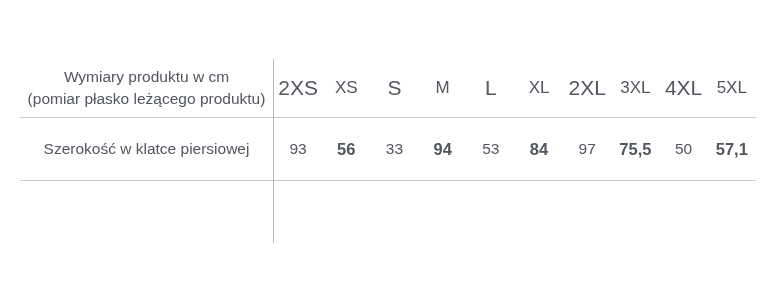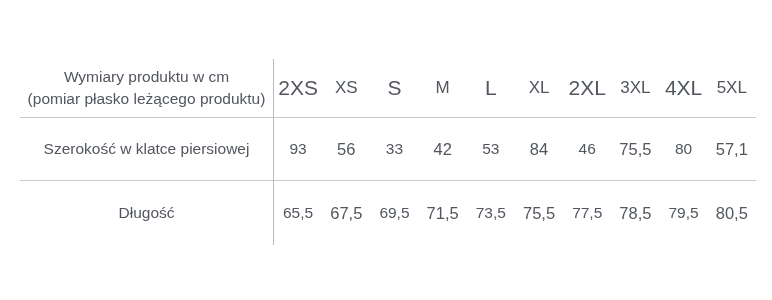--- a/index.html
+++ b/index.html
@@ -89,20 +89,21 @@
 
   tr.row-head td.size-cell {
     font-size: 21px;
   }
   tr.row-head td.shaded {
     font-size: 17px;
   }
   tr.row-chest td.shaded,
   tr.row-length td.shaded {
     font-size: 16.5px;
+    font-weight: bold;
   }
 
   
   .v-divider {
     position: absolute;
     left: 273px;
     top: 59px;
     width: 1px;
     height: 184px;
     background: #b9babd;
@@ -131,41 +132,28 @@
         <td class="size-cell shaded">3XL</td>
         <td class="size-cell">4XL</td>
         <td class="size-cell shaded">5XL</td>
       </tr>
 
       <tr class="row-chest">
         <td class="label-cell">Szerokość w klatce piersiowej</td>
         <td class="size-cell">93</td>
         <td class="size-cell shaded">56</td>
         <td class="size-cell">33</td>
-        <td class="size-cell shaded">42</td>
+        <td class="size-cell shaded">94</td>
         <td class="size-cell">53</td>
         <td class="size-cell shaded">84</td>
-        <td class="size-cell">46</td>
+        <td class="size-cell">97</td>
         <td class="size-cell shaded">75,5</td>
-        <td class="size-cell">80</td>
+        <td class="size-cell">50</td>
         <td class="size-cell shaded">57,1</td>
       </tr>
 
-      <tr class="row-length">
-        <td class="label-cell">Długość</td>
-        <td class="size-cell">65,5</td>
-        <td class="size-cell shaded">67,5</td>
-        <td class="size-cell">69,5</td>
-        <td class="size-cell shaded">71,5</td>
-        <td class="size-cell">73,5</td>
-        <td class="size-cell shaded">75,5</td>
-        <td class="size-cell">77,5</td>
-        <td class="size-cell shaded">78,5</td>
-        <td class="size-cell">79,5</td>
-        <td class="size-cell shaded">80,5</td>
-      </tr>
 
     </tbody>
   </table>
 
   <div class="v-divider"></div>
 
 </div>
 
 </body></html>

